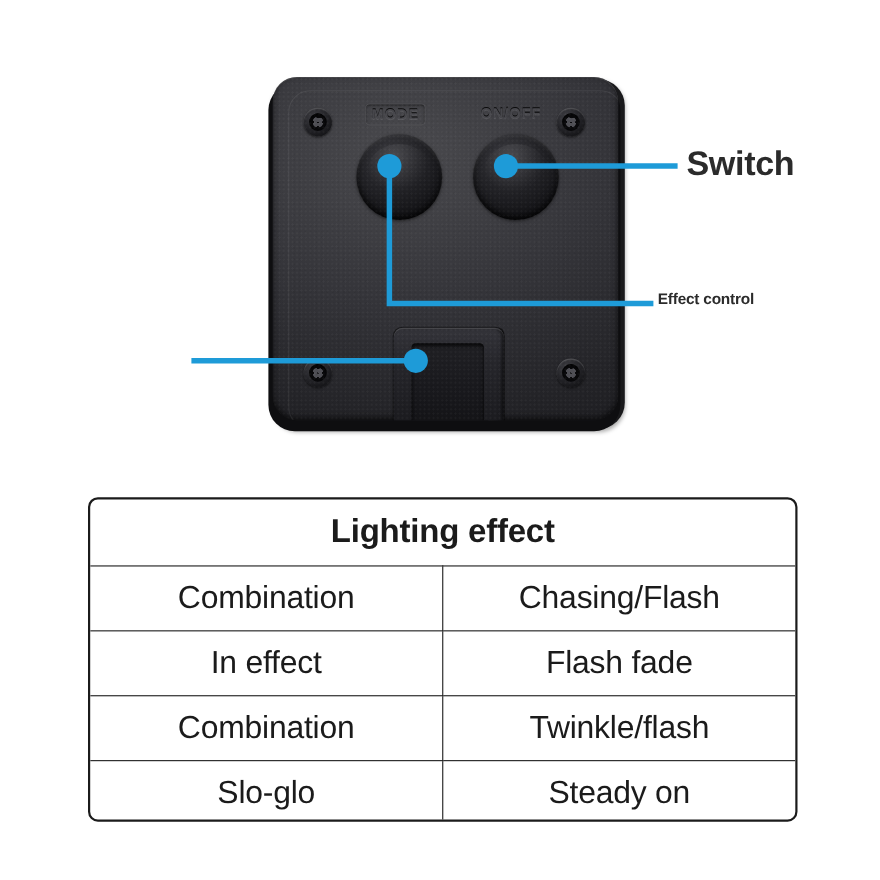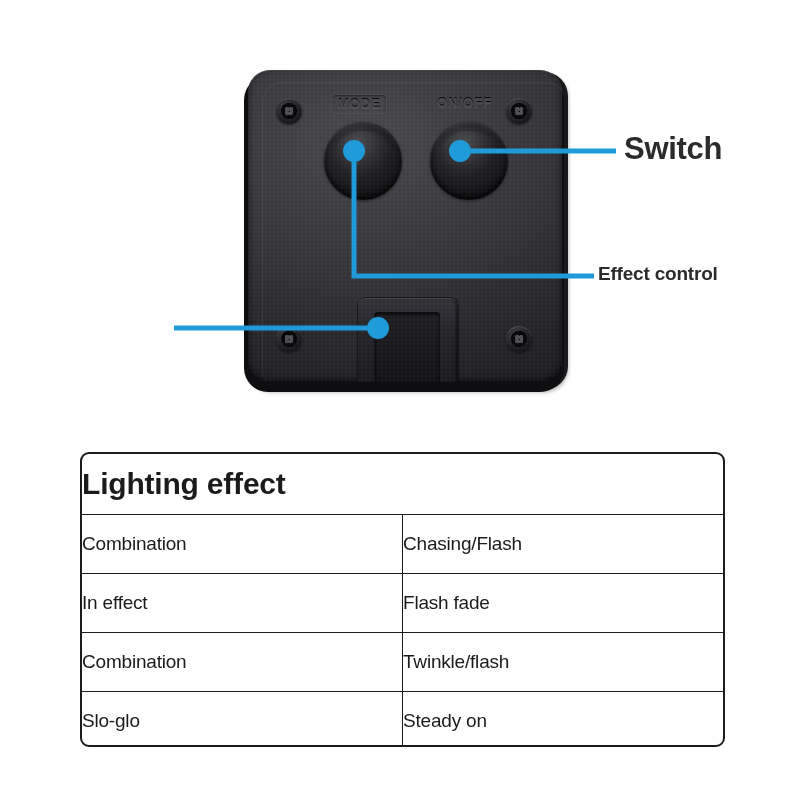--- a/index.html
+++ b/index.html
@@ -229,21 +229,21 @@
   }
   #label-switch {
     left: 624px;
     top: 131px;
     font-size: 31px;
     letter-spacing: -.3px;
   }
   #label-effect-control {
     left: 598px;
     top: 263px;
-    font-size: 19px;
+    font-size: 14px;
     letter-spacing: -.2px;
   }
   #label-bracket {
     left: 40px;
     top: 308px;
     font-size: 28px;
     letter-spacing: -.3px;
   }
 
   
@@ -261,33 +261,33 @@
   }
   #effect-table table {
     width: 100%;
     height: 100%;
     border-collapse: collapse;
     table-layout: fixed;
   }
   #effect-table th,
   #effect-table td {
     border: 1px solid #1b1b1b;
-    text-align: left;
+    text-align: center;
     vertical-align: middle;
     color: #1b1b1b;
     padding: 0;
   }
   #effect-table th {
     font-size: 30px;
     font-weight: 700;
     height: 60px;
     letter-spacing: -.2px;
   }
   #effect-table td {
-    font-size: 19px;
+    font-size: 29px;
     font-weight: 400;
     height: 58px;
     letter-spacing: -.2px;
   }
   
   #effect-table tr:first-child th { border-top: none; }
   #effect-table tr:last-child td  { border-bottom: none; }
   #effect-table th:first-child,
   #effect-table td:first-child { border-left: none; }
   #effect-table th:last-child,

